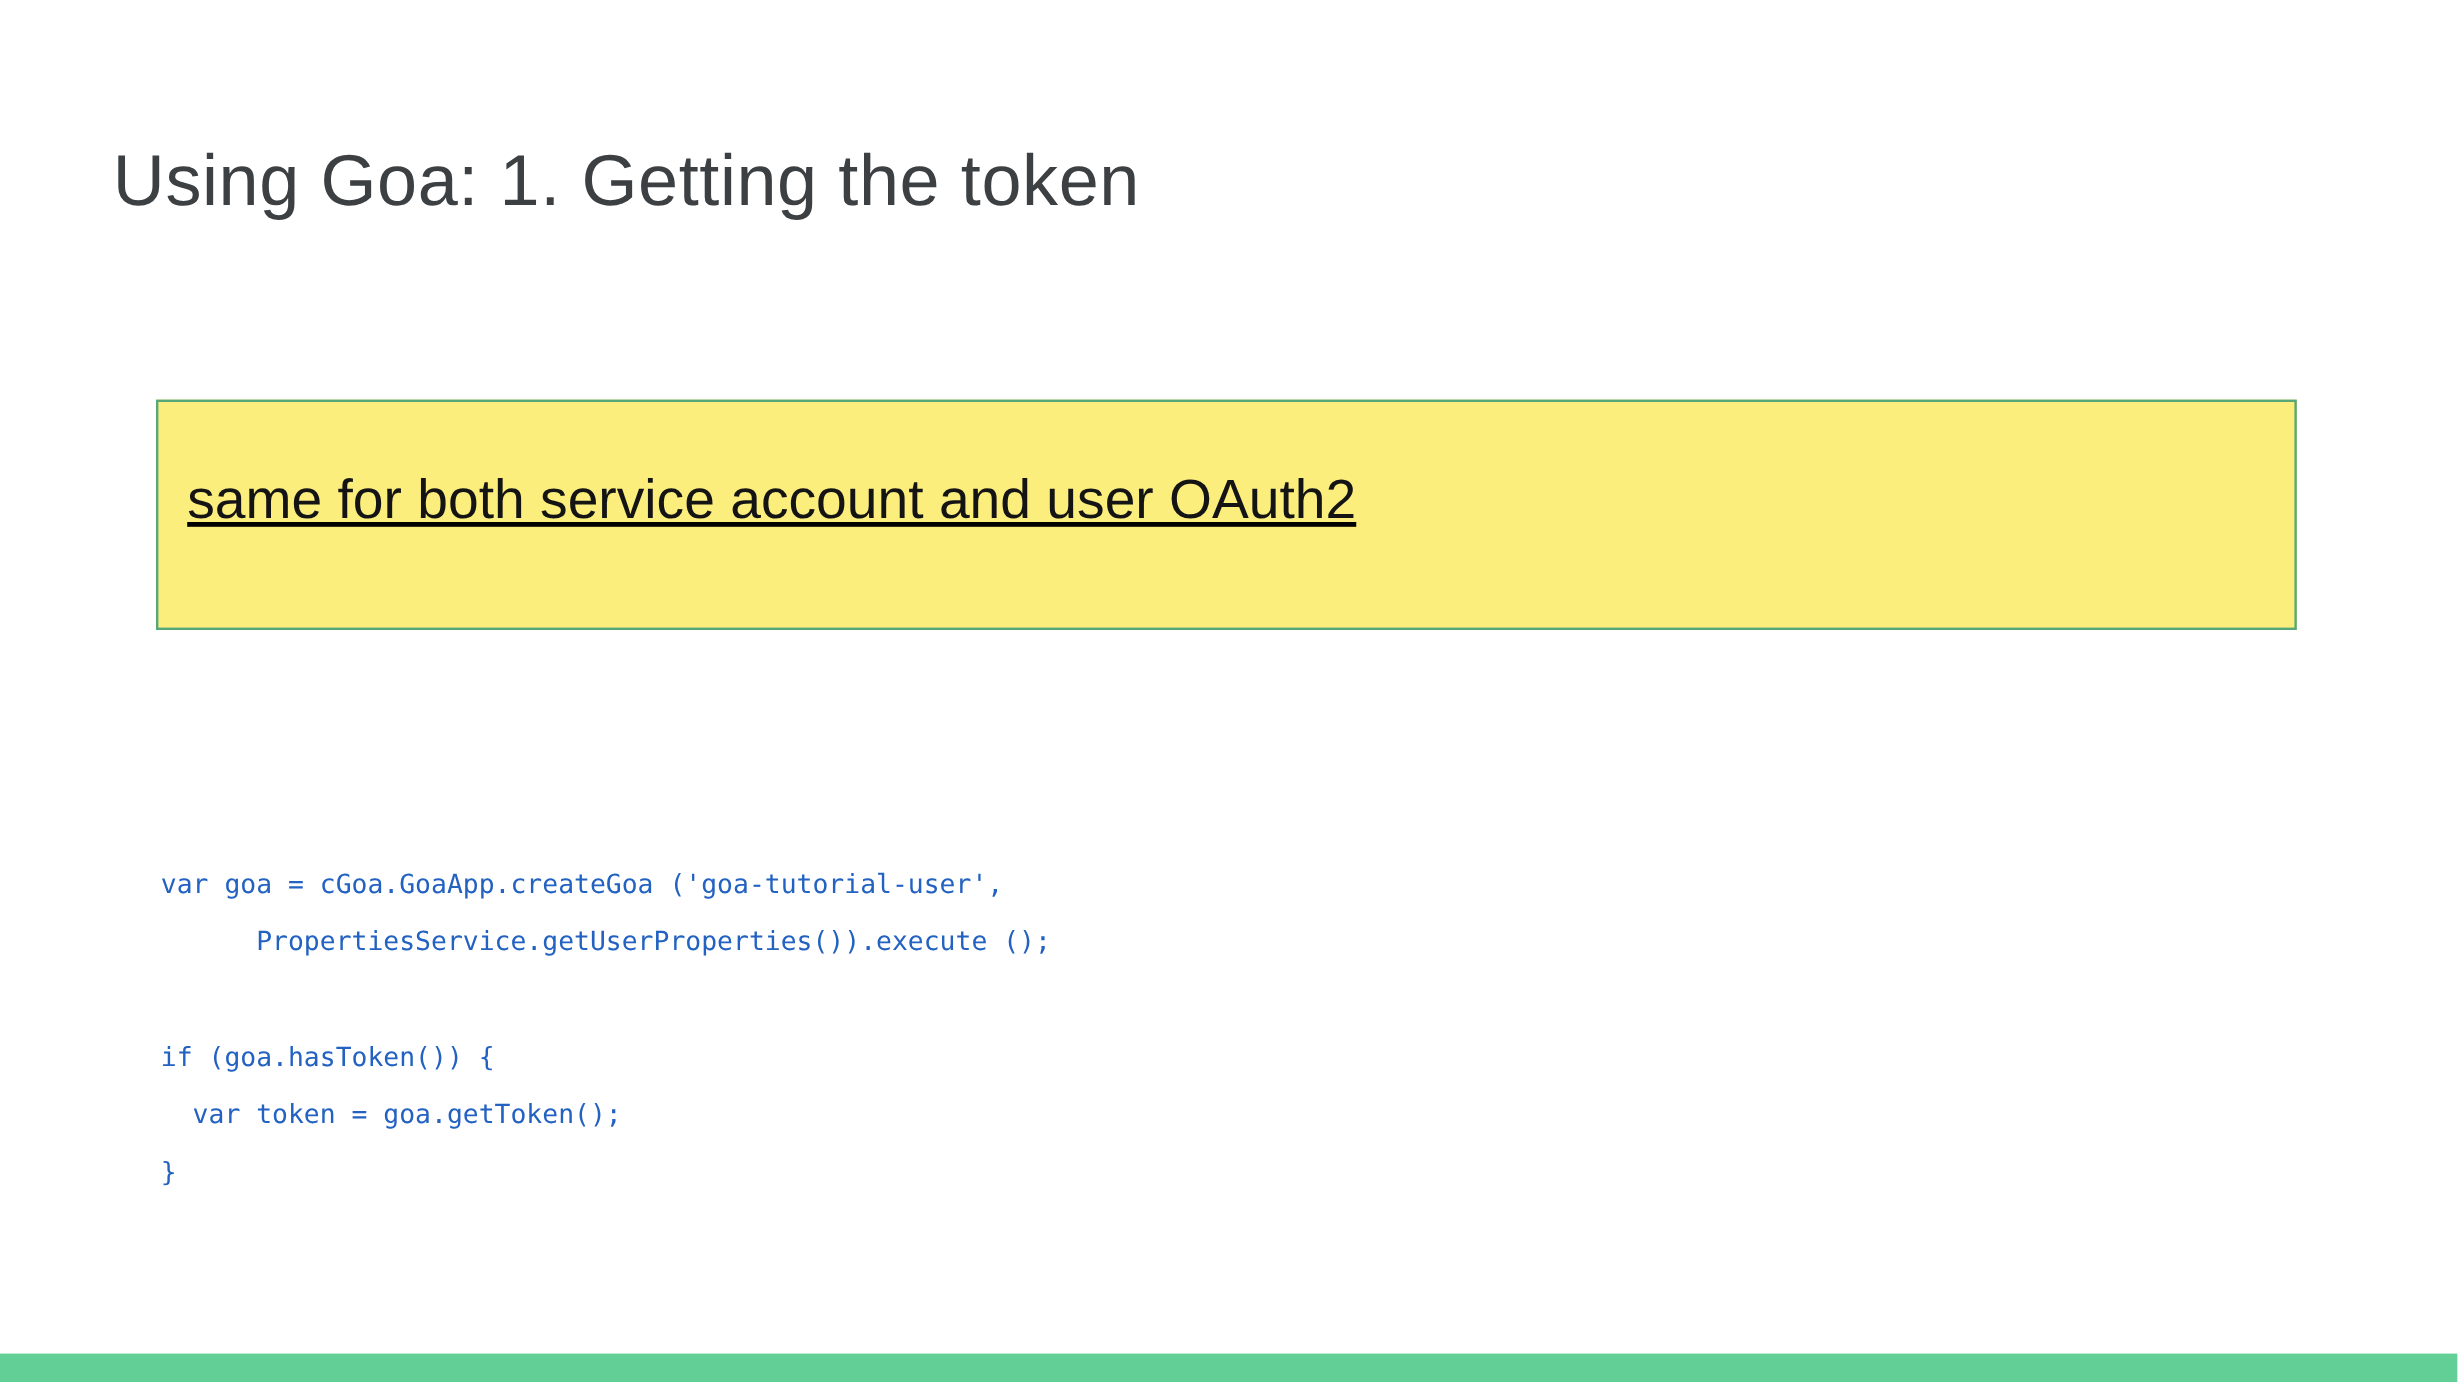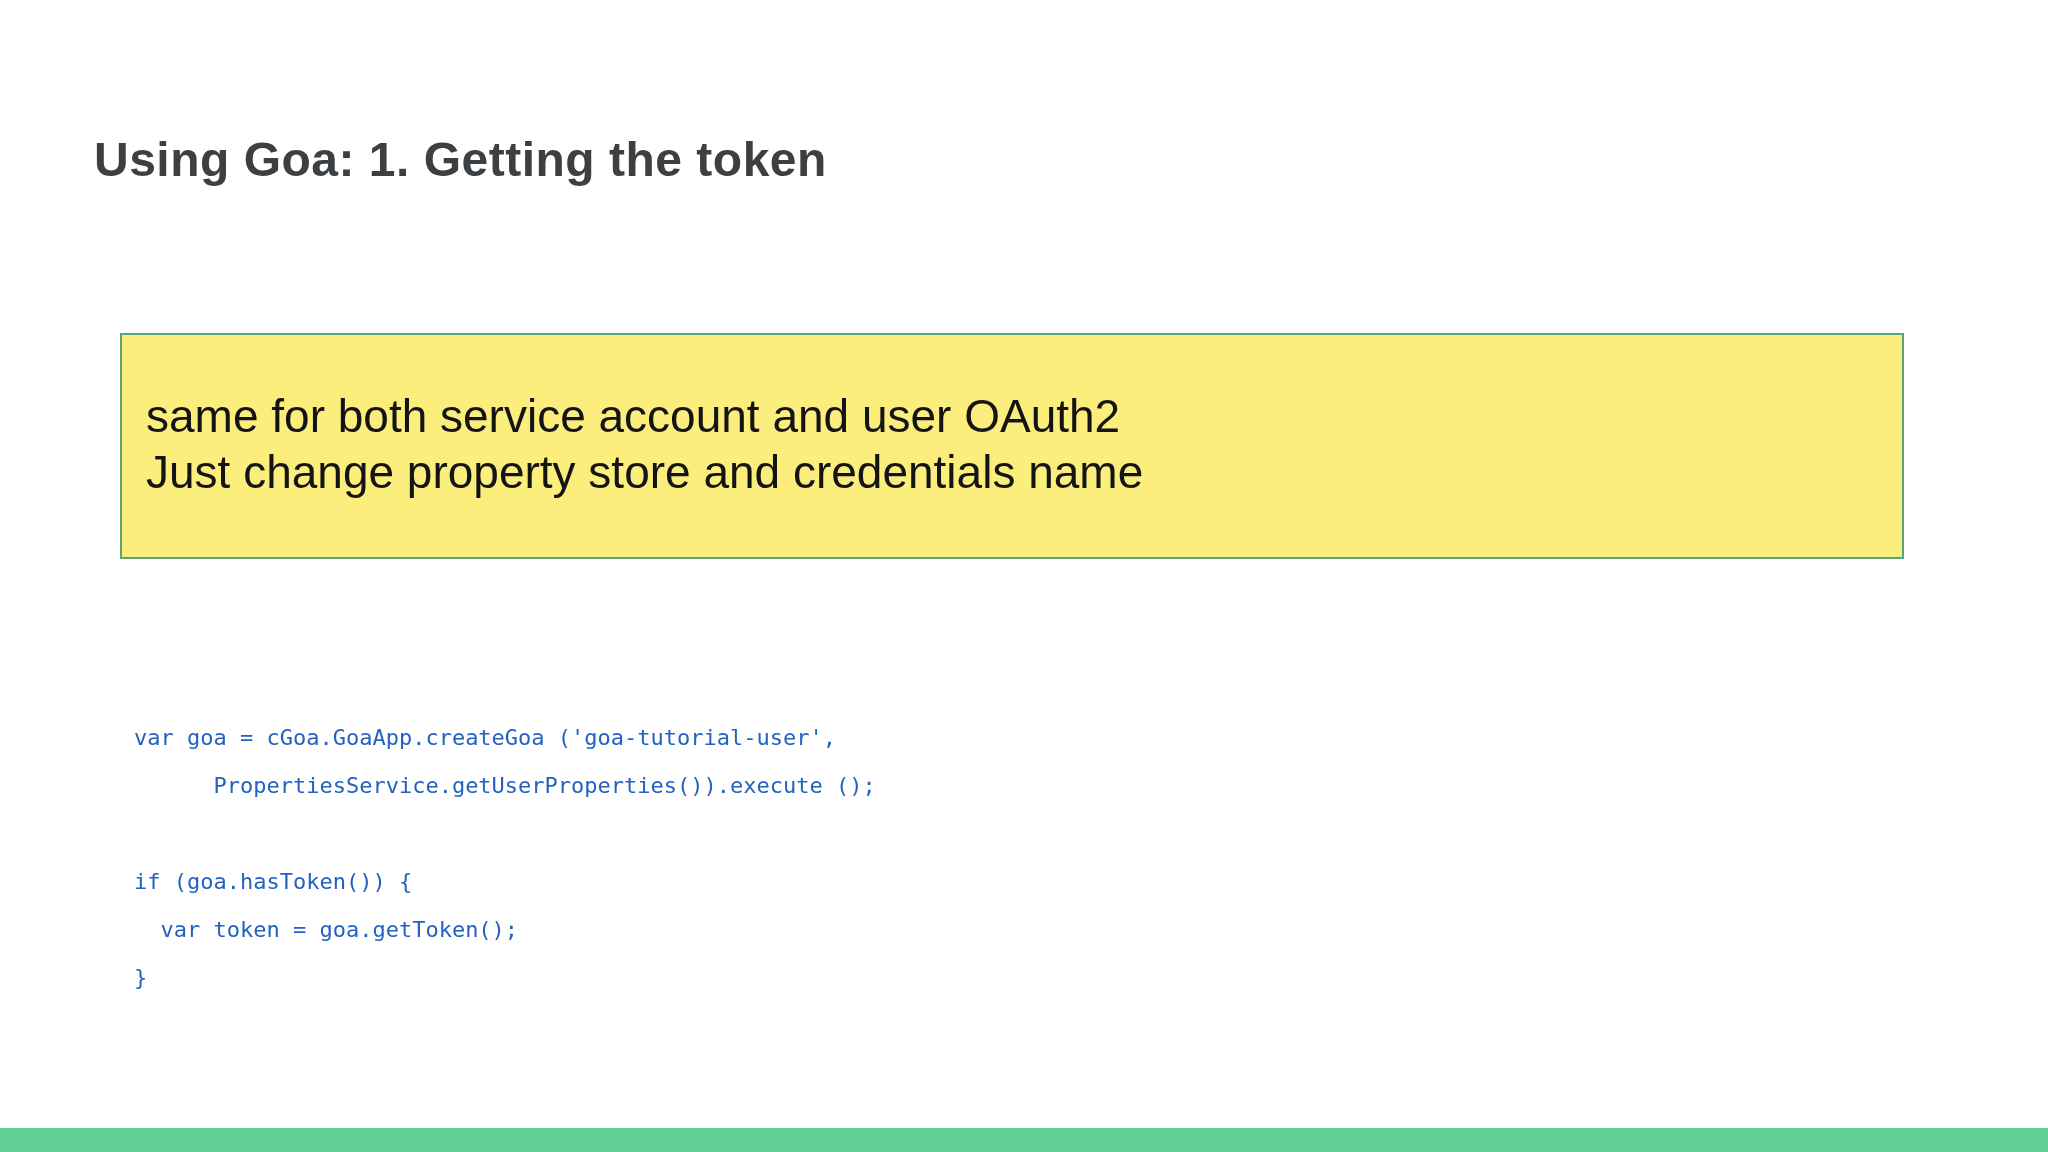--- a/index.html
+++ b/index.html
@@ -21,36 +21,37 @@
   }
   .slide {
     position: relative;
     width: 2048px;
     height: 1152px;
     background: var(--background);
   }
   .slide-title {
     position: absolute;
     left: 94px;
-    top: 132px;
-    font-size: 48px;
-    font-weight: 700;
+    top: 116px;
+    font-size: 60px;
+    font-weight: 400;
     letter-spacing: 0.5px;
     color: var(--title-text);
     white-space: nowrap;
   }
   .callout-box {
     position: absolute;
-    left: 120px;
+    left: 130px;
     top: 333px;
     width: 1784px;
-    height: 226px;
+    height: 192px;
     background: var(--callout-background);
     border: 2px solid var(--callout-border);
     padding: 53px 30px 0 24px;
+    text-decoration: underline;
   }
   .callout-line {
     font-size: 46px;
     line-height: 56px;
     color: var(--callout-text);
     white-space: nowrap;
   }
   .code-block {
     position: absolute;
     left: 134px;
@@ -72,21 +73,20 @@
 </style>
 </head>
 <body>
 
 <div class="slide">
 
   <h1 class="slide-title">Using Goa: 1. Getting the token</h1>
 
   <div class="callout-box">
     <div class="callout-line">same for both service account and user OAuth2</div>
-    <div class="callout-line">Just change property store and credentials name</div>
   </div>
 
   <pre class="code-block">var goa = cGoa.GoaApp.createGoa ('goa-tutorial-user',
       PropertiesService.getUserProperties()).execute ();
 
 if (goa.hasToken()) {
   var token = goa.getToken();
 }</pre>
 
   <div class="accent-bar"></div>

